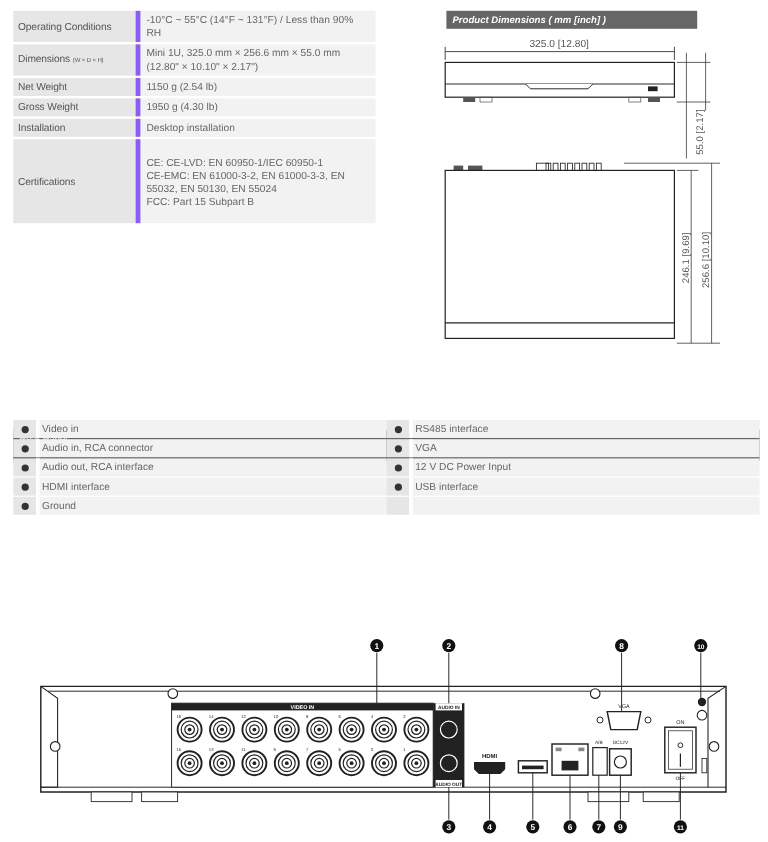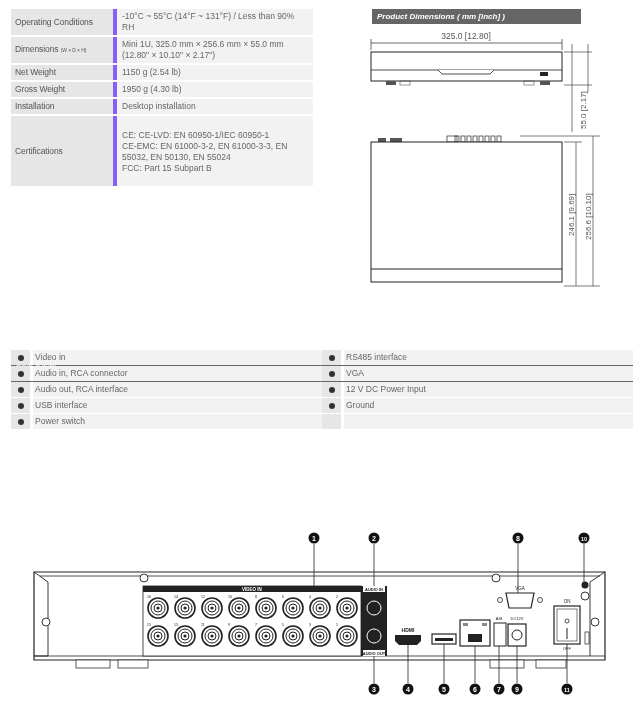--- a/index.html
+++ b/index.html
@@ -161,33 +161,33 @@
     <div class="rear-cell">
       <div class="num">
         <span></span>
       </div>
       <div class="lbl">12 V DC Power Input</div>
     </div>
     <div class="rear-cell">
       <div class="num">
         <span></span>
       </div>
+      <div class="lbl">HDMI interface</div>
+    </div>
+    <div class="rear-cell">
+      <div class="num">
+        <span></span>
+      </div>
       <div class="lbl">USB interface</div>
     </div>
     <div class="rear-cell">
       <div class="num">
         <span></span>
       </div>
       <div class="lbl">Ground</div>
-    </div>
-    <div class="rear-cell">
-      <div class="num">
-        <span></span>
-      </div>
-      <div class="lbl">Power switch</div>
     </div>
     <div class="rear-cell">
       <div class="num"></div>
       <div class="lbl"></div>
     </div>
   </div>
 
 <svg class="rear-svg" id="rear-svg" width="640" height="182" viewBox="0 0 640 182">
 
   <path d="M34 52 L605 52 L605 140 L34 140 Z" fill="#fff" stroke="#222" stroke-width="1.2"></path>

